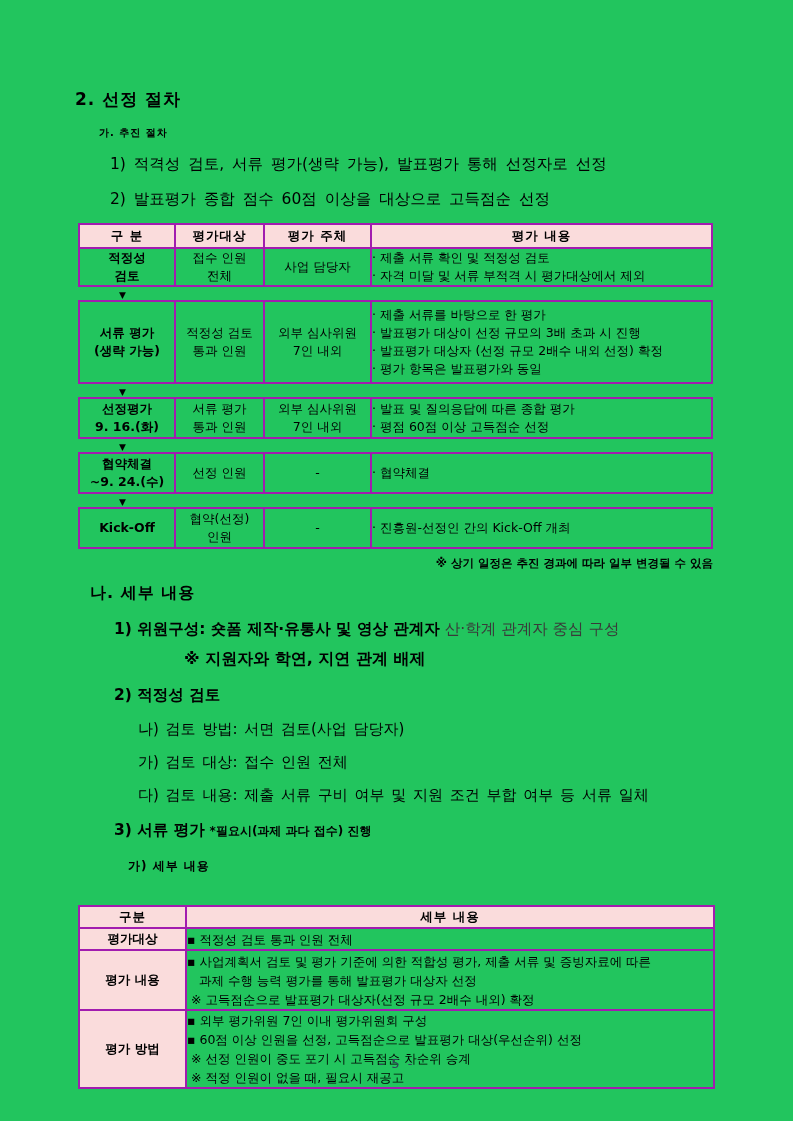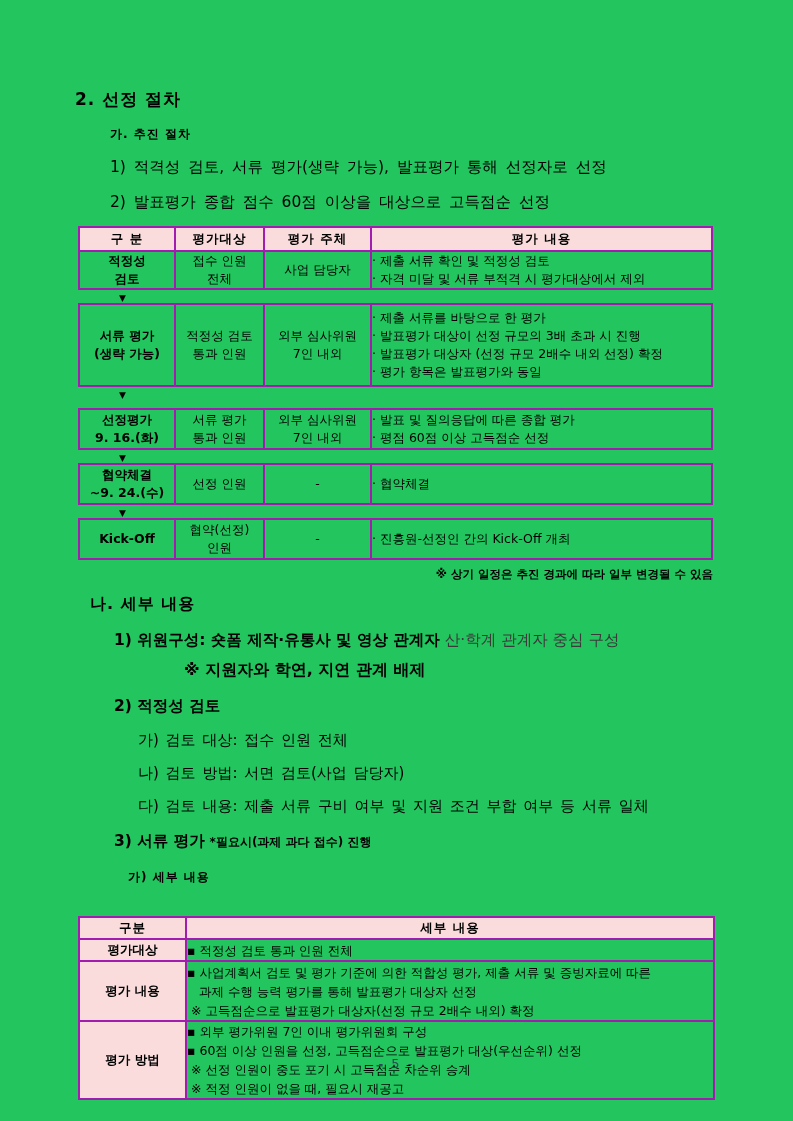--- a/index.html
+++ b/index.html
@@ -2,21 +2,21 @@
 <html><head>
 <meta charset="utf-8">
 <style>
   html,body{margin:0;padding:0;background:#e8e8e8;}
   .page{
     width:793px;height:1121px;background:#22c55e;margin:0 auto;position:relative;
     box-sizing:border-box;padding:88px 78px 0 78px;
     font-family:"DejaVu Sans",sans-serif;color:#000;
   }
   .h1{font-size:17px;font-weight:bold;margin-left:-3px;letter-spacing:1px;}
-  .h2{font-size:12px;font-weight:bold;margin:15px 0 0 32px;letter-spacing:1px;}
+  .h2{font-size:10px;font-weight:bold;margin:15px 0 0 21px;letter-spacing:1px;}
   .intro{font-size:15.5px;margin:14px 0 0 32px;word-spacing:3px;}
 
   
   .ptable{border-collapse:collapse;width:635px;table-layout:fixed;margin-top:13px;}
   .ptable, .dtable{border:2px solid #000;}
   .ptable th,.ptable td,.dtable th,.dtable td{border:2px solid #a21caf;font-size:12.5px;padding:0;}
   .ptable col.w1{width:96px;} .ptable col.w2{width:89px;} .ptable col.w3{width:107px;}
   th{background:#FADCDC;font-weight:bold;height:22px;letter-spacing:1px;}
   .prow td{vertical-align:middle;line-height:18px;}
   .stage{font-weight:bold;text-align:center;}
@@ -125,21 +125,21 @@
         <div>· 평가 항목은 발표평가와 동일</div>
       </td>
     </tr>
   </tbody>
     </table>
 
   <div class="arrow-row">
     <span class="arrow">▼</span>
   </div>
 
-  <table class="ptable" style="margin-top:8px;">
+  <table class="ptable" style="margin-top:0;">
     <colgroup>
         <col class="w1">
         <col class="w2">
         <col class="w3">
         <col class="w4">
       </colgroup>
     <tbody>
         <tr class="prow rh3">
       <td class="stage">
         <div>선정평가</div>
@@ -225,22 +225,22 @@
 
   <div class="sec">나. 세부 내용</div>
 
   <div class="item">
     <span class="b">1) 위원구성: 숏폼 제작·유통사 및 영상 관계자</span>
     <span class="reg">산·학계 관계자 중심 구성</span>
   </div>
   <div class="small-note">※ 지원자와 학연, 지연 관계 배제</div>
 
   <div class="item b">2) 적정성 검토</div>
+  <div class="subitem">나) 검토 방법: 서면 검토(사업 담당자)</div>
   <div class="subitem">가) 검토 대상: 접수 인원 전체</div>
-  <div class="subitem">나) 검토 방법: 서면 검토(사업 담당자)</div>
   <div class="subitem">다) 검토 내용: 제출 서류 구비 여부 및 지원 조건 부합 여부 등 서류 일체</div>
 
   <div class="item">
     <span class="b">3) 서류 평가</span>
     <span class="smallb">*필요시(과제 과다 접수) 진행</span>
   </div>
   <div class="subhead">가) 세부 내용</div>
 
   <table class="dtable">
     <colgroup>

